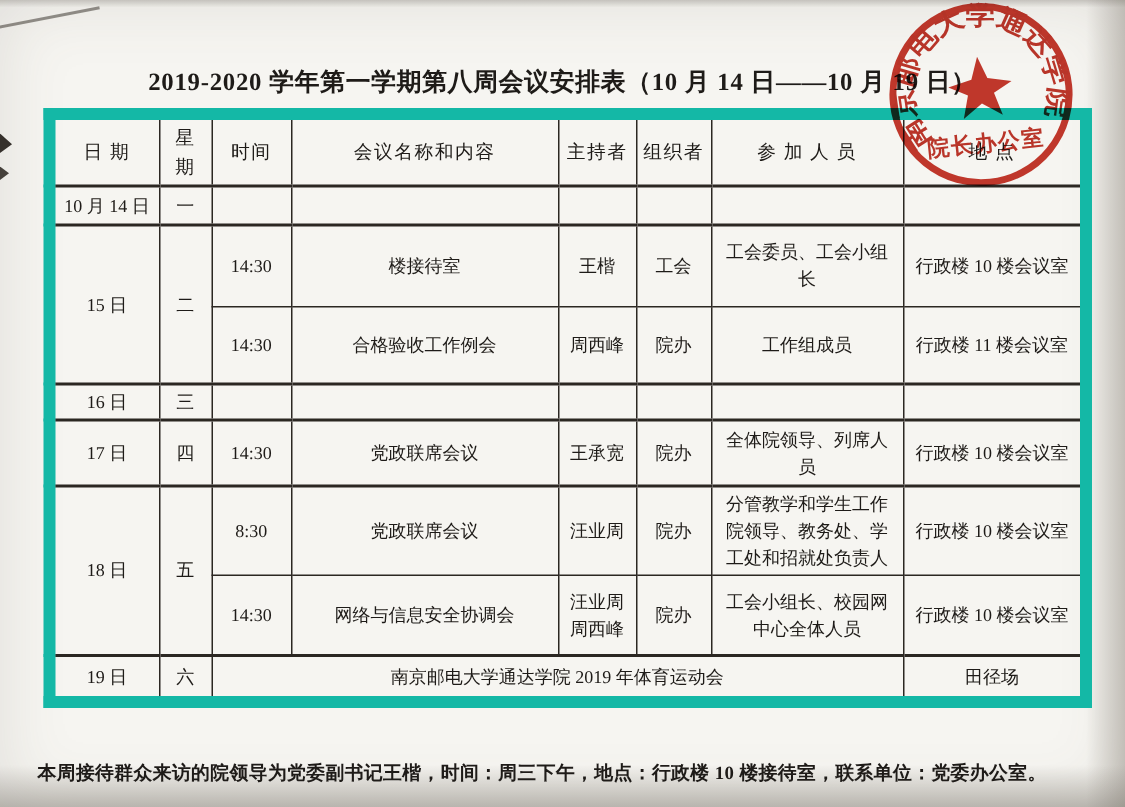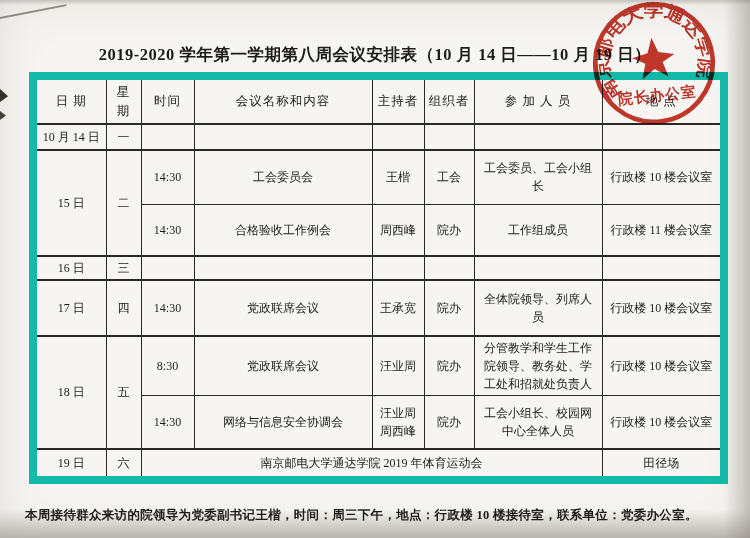--- a/index.html
+++ b/index.html
@@ -39,21 +39,21 @@
     border:8px solid #14b8a6;
   }
   table.sched td,table.sched th{
     border:1.5px solid #2b2722;
     font-size:12px;font-weight:normal;line-height:1.5;
     text-align:center;vertical-align:middle;padding:2px 4px;
     overflow:hidden;
   }
   table.sched th{font-size:12.5px;letter-spacing:1px;}
   tr.hdr{height:48px;} tr.r-mon{height:26px;} tr.r-tue1{height:54px;}
-  tr.r-tue2{height:52px;} tr.r-wed{height:16px;} tr.r-thu{height:56px;}
+  tr.r-tue2{height:52px;} tr.r-wed{height:16px;} tr.r-thu{height:44px;}
   tr.r-fri1{height:54px;} tr.r-fri2{height:53px;} tr.r-sat{height:31px;}
   td.pleft{text-align:left;padding-left:6px;}
   tr.thick td,tr.thick th{border-top-width:2.5px;margin-left:10px;}
   
   .stamp{
     position:absolute;left:578px;top:-13px;width:152px;height:152px;
     mix-blend-mode:multiply;opacity:.92;pointer-events:none;
   }
 </style>
 </head>
@@ -99,21 +99,21 @@
       <td></td>
       <td></td>
       <td></td>
       <td></td>
       <td></td>
     </tr>
     <tr class="r-tue1 thick">
       <td rowspan="2">15 日</td>
       <td rowspan="2">二</td>
       <td>14:30</td>
-      <td>工会委员会</td>
+      <td>楼接待室</td>
       <td>王楷</td>
       <td>工会</td>
       <td>工会委员、工会小组长</td>
       <td>行政楼 10 楼会议室</td>
     </tr>
     <tr class="r-tue2">
       <td>14:30</td>
       <td>合格验收工作例会</td>
       <td>周西峰</td>
       <td>院办</td>

